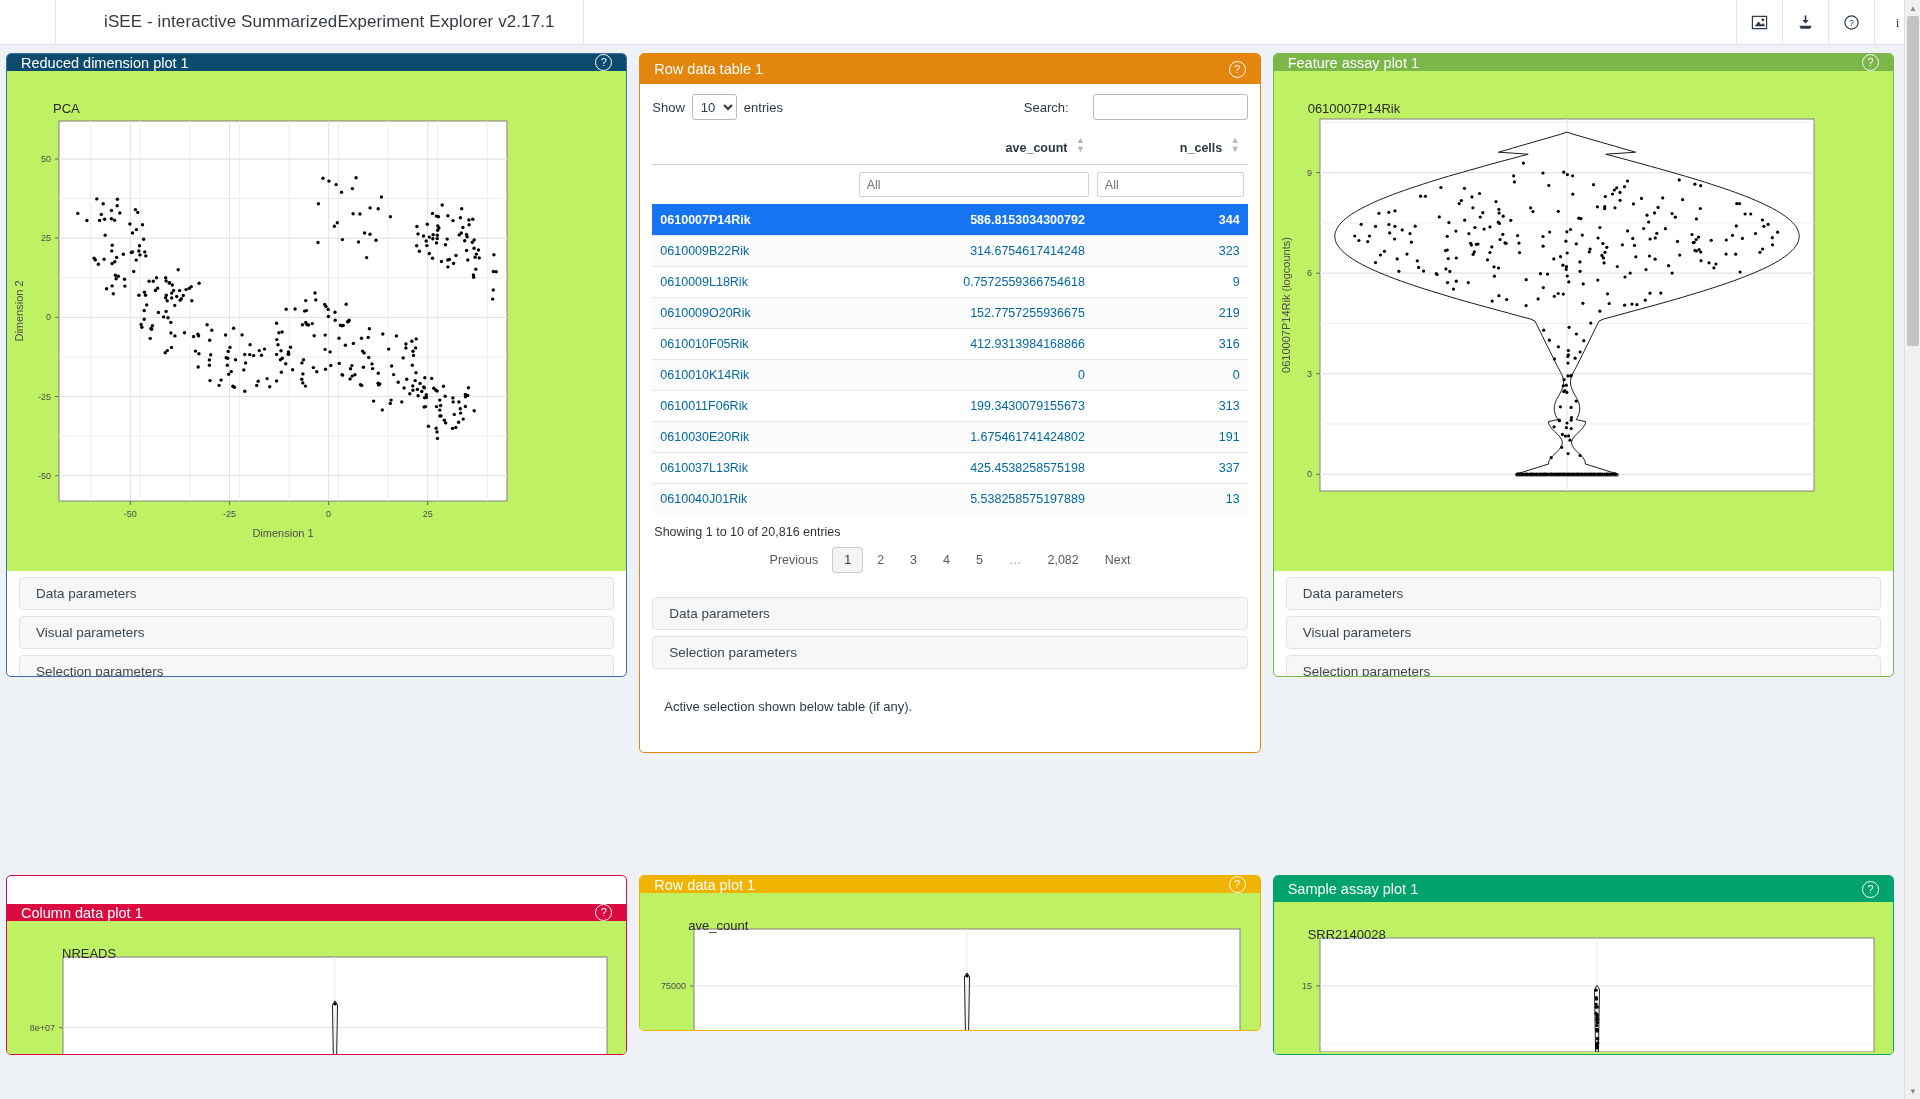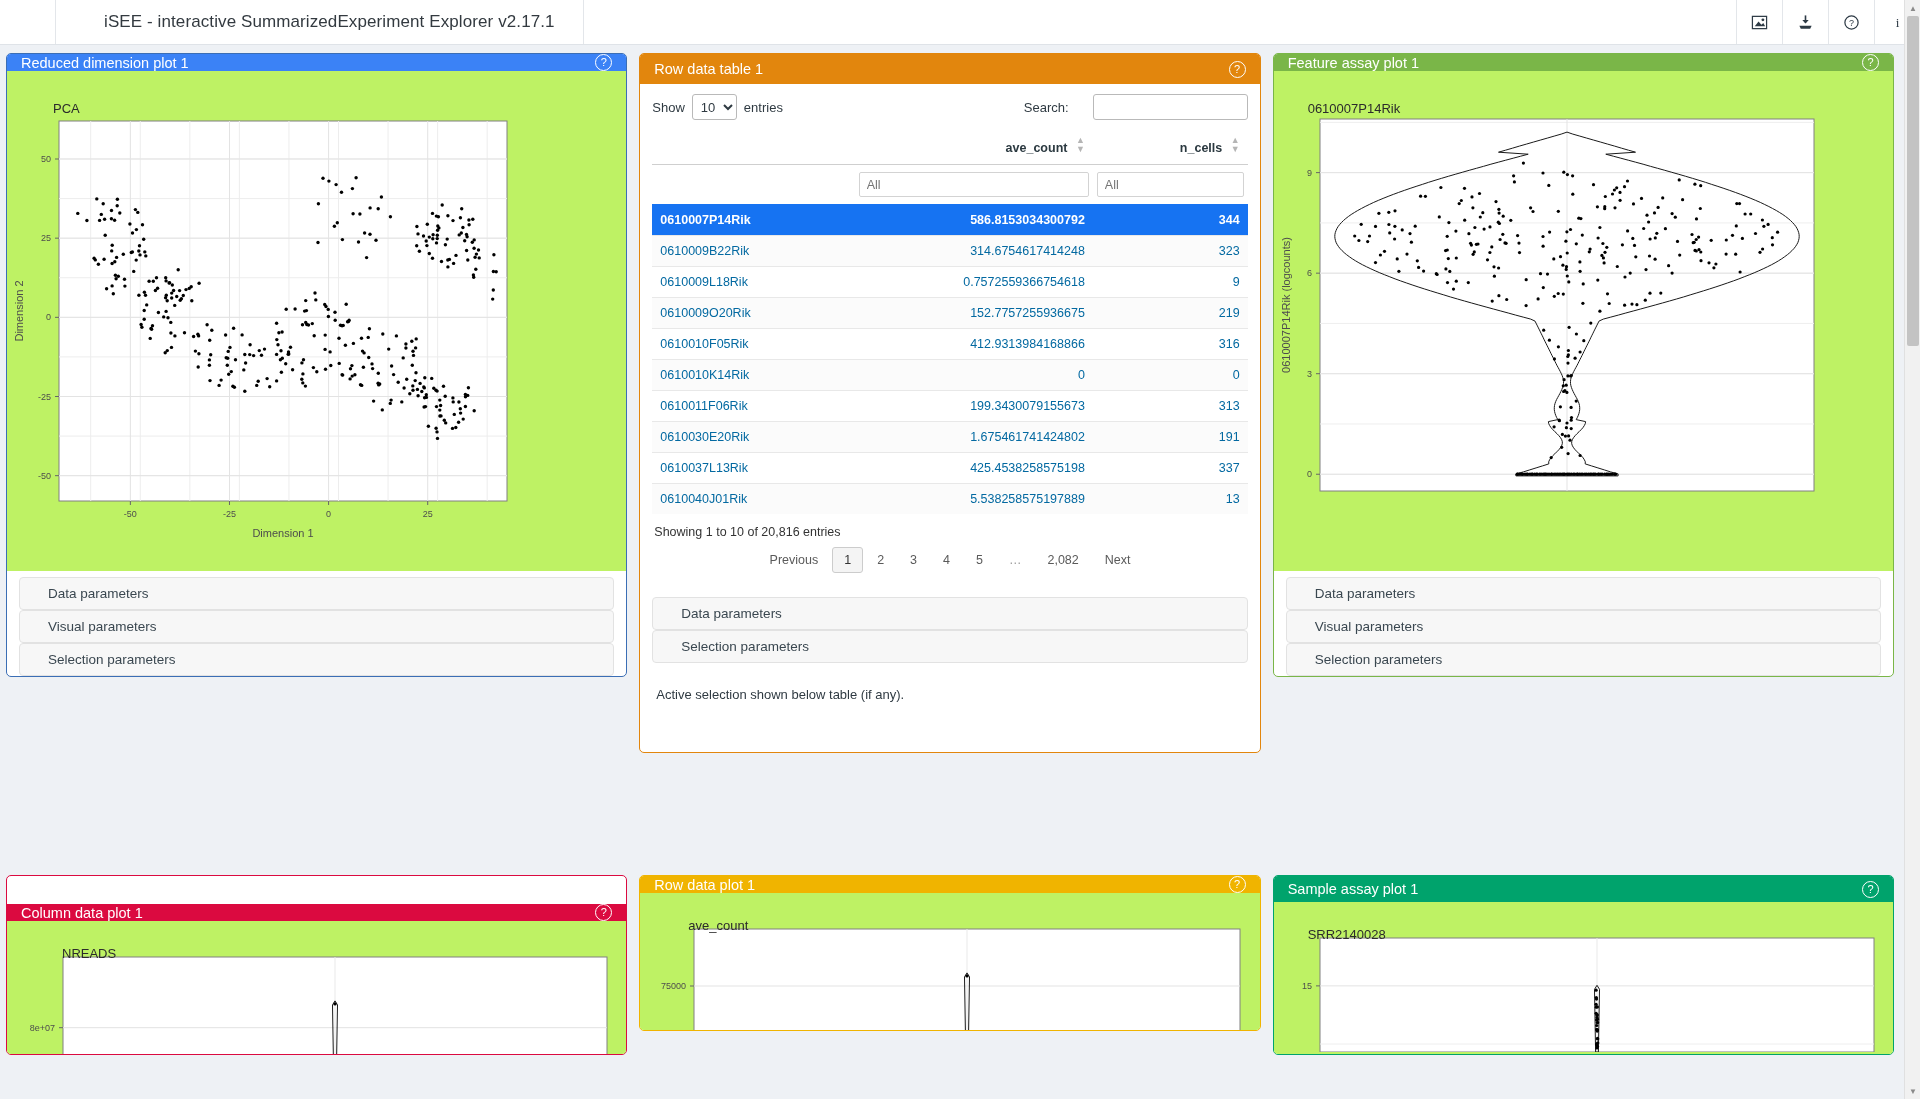--- a/index.html
+++ b/index.html
@@ -95,21 +95,21 @@
     border: 1.4px solid #fff;
     border-radius: 50%;
     display: flex; align-items: center; justify-content: center;
     font-size: 11px; line-height: 1;
     cursor: pointer;
     flex: 0 0 auto;
   }
 
   
   .p-blue   { border-color: #3b6eb5; }
-  .p-blue   > .panel-hd { background: #3b82f6; }
+  .p-blue   > .panel-hd { background: #0c4a6e; }
   .p-orange { border-color: #e2860d; }
   .p-orange > .panel-hd { background: #e2860d; }
   .p-green  { border-color: #78b council; }
   .p-green  { border-color: #7ab648; }
   .p-green  > .panel-hd { background: #7ab648; }
   .p-red    { border-color: #db0a40; }
   .p-red    > .panel-hd { background: #db0a40; margin-top: 28px; }
   .p-amber  { border-color: #f0b400; }
   .p-amber  > .panel-hd { background: #f0b400; }
   .p-teal   { border-color: #00a36c; }
@@ -125,24 +125,24 @@
   .axis-text { font-family: "Liberation Sans", sans-serif; fill: #4d4d4d; }
 
   
   .collapse-list { padding: 6px 12px 12px 12px; }
   .collapse-btn {
     height: 33px;
     background: #f7f7f7;
     border: 1px solid #e2e2e2;
     border-radius: 4px;
     display: flex; align-items: center;
-    padding: 0 28px;
+    padding: 0 16px;
     font-size: 13.5px;
     color: #3a4750;
-    margin-bottom: 0;
+    margin-bottom: 6px;
     cursor: pointer;
   }
 
   
   .dt-wrap { padding: 10px 12px 4px 12px; }
   .dt-top {
     display: flex; align-items: center; justify-content: space-between;
     margin-bottom: 14px;
   }
   .dt-show { font-size: 13px; color: #2f3a42; display: flex; align-items: center; gap: 7px; }
@@ -220,21 +220,21 @@
     cursor: pointer;
     border: 1px solid transparent;
     border-radius: 3px;
   }
   .pg.active {
     background: #f4f4f4;
     border: 1px solid #ccc;
     color: #333;
   }
   .pg.ellipsis { color: #9a9a9a; cursor: default; }
-  .dt-note { font-size: 13px; color: #2f3a42; padding: 12px 12px 14px 16px; }
+  .dt-note { font-size: 13px; color: #2f3a42; padding: 12px 12px 14px 24px; }
 </style>
 </head>
 <body>
 
 <div class="navbar">
   <div class="nav-left-spacer"></div>
   <div class="nav-title-wrap">
     <div class="nav-title">iSEE - interactive SummarizedExperiment Explorer v2.17.1</div>
   </div>
   <div class="nav-flex"></div>

